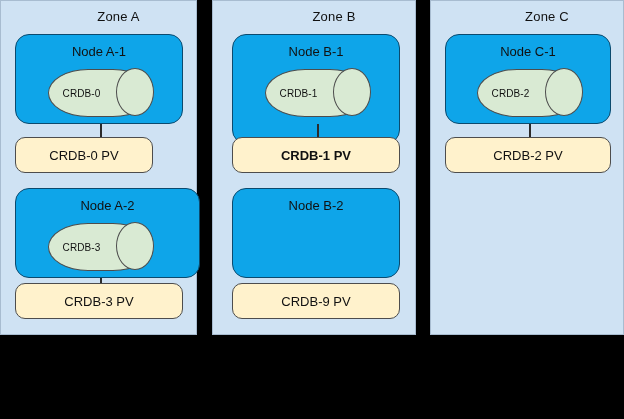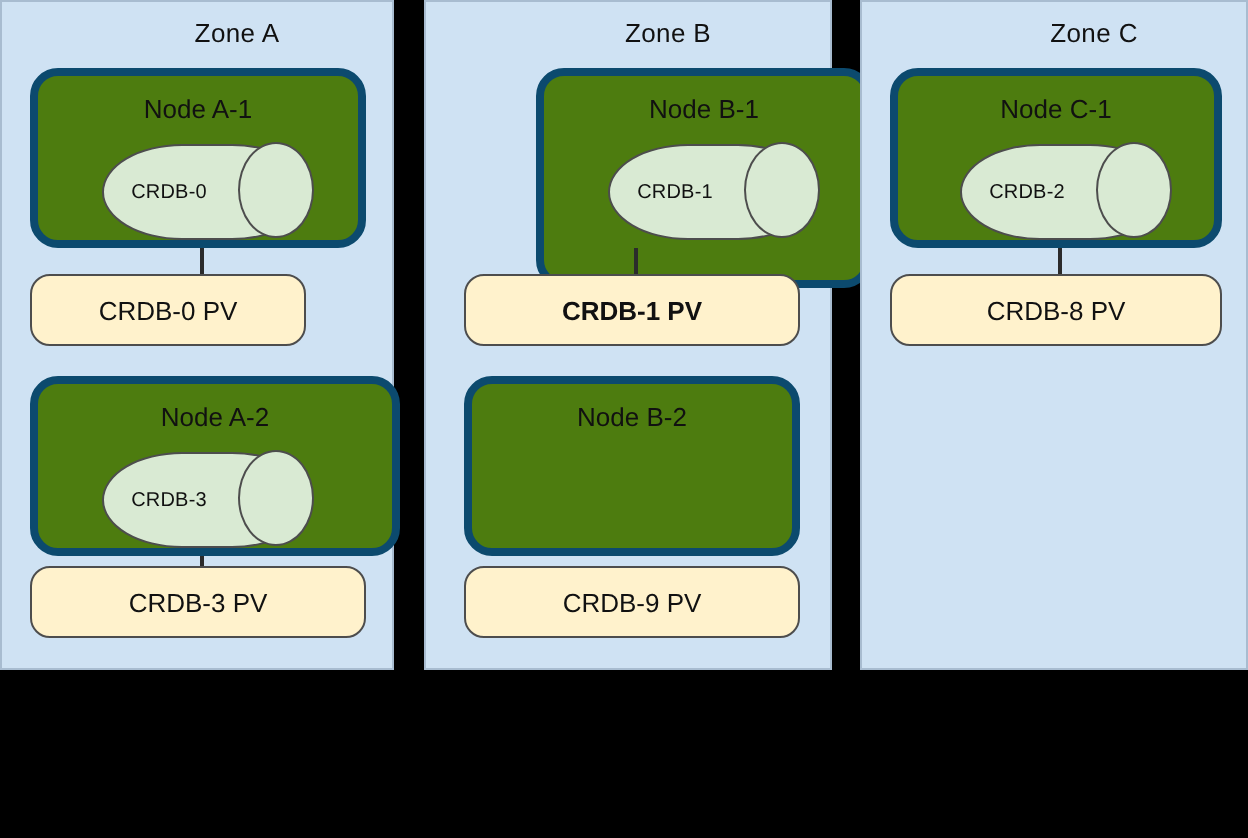--- a/index.html
+++ b/index.html
@@ -35,22 +35,22 @@
     right: 0;
     text-align: center;
     font-size: 13px;
     color: #111111;
     letter-spacing: 0.2px;
     padding-left: 40px;
   }
 
   .node {
     position: absolute;
-    background: #4d7c0f;
-    border: 4px solid #0c4a6e;
+    background: #0ea5e9;
+    border: 1px solid #0c4a6e;
     border-radius: 14px;
     box-sizing: border-box;
   }
   .node-title {
     position: absolute;
     top: 9px;
     left: 0;
     right: 0;
     text-align: center;
     font-size: 13px;
@@ -144,21 +144,21 @@
         <div class="cyl-label">CRDB-3</div>
       </div>
     </div>
     <div class="connector" style="left:99px; top:277px; height:13px;"></div>
     <div class="pv" style="left:14px; top:282px; width:168px; height:36px;">CRDB-3 PV</div>
   </div>
 
   <div class="zone" style="left:212px; width:204px;">
     <div class="zone-title">Zone B</div>
 
-    <div class="node" style="left:19px; top:33px; width:168px; height:110px;margin-left:36px;">
+    <div class="node" style="left:19px; top:33px; width:168px; height:110px;">
       <div class="node-title">Node B-1</div>
       <div class="cyl" style="left:32px; top:34px; width:105px;">
         <div class="cyl-body"></div>
         <div class="cyl-cap"></div>
         <div class="cyl-label">CRDB-1</div>
       </div>
     </div>
     <div class="connector" style="left:104px; top:123px; height:13px;"></div>
     <div class="pv" style="left:19px; top:136px; width:168px; height:36px;font-weight:bold;">CRDB-1 PV</div>
 
@@ -173,17 +173,17 @@
 
     <div class="node" style="left:14px; top:33px; width:166px; height:90px;">
       <div class="node-title">Node C-1</div>
       <div class="cyl" style="left:31px; top:34px; width:105px;">
         <div class="cyl-body"></div>
         <div class="cyl-cap"></div>
         <div class="cyl-label">CRDB-2</div>
       </div>
     </div>
     <div class="connector" style="left:98px; top:123px; height:13px;"></div>
-    <div class="pv" style="left:14px; top:136px; width:166px; height:36px;">CRDB-8 PV</div>
+    <div class="pv" style="left:14px; top:136px; width:166px; height:36px;">CRDB-2 PV</div>
 
   </div>
 
 </div>
 
 </body></html>

